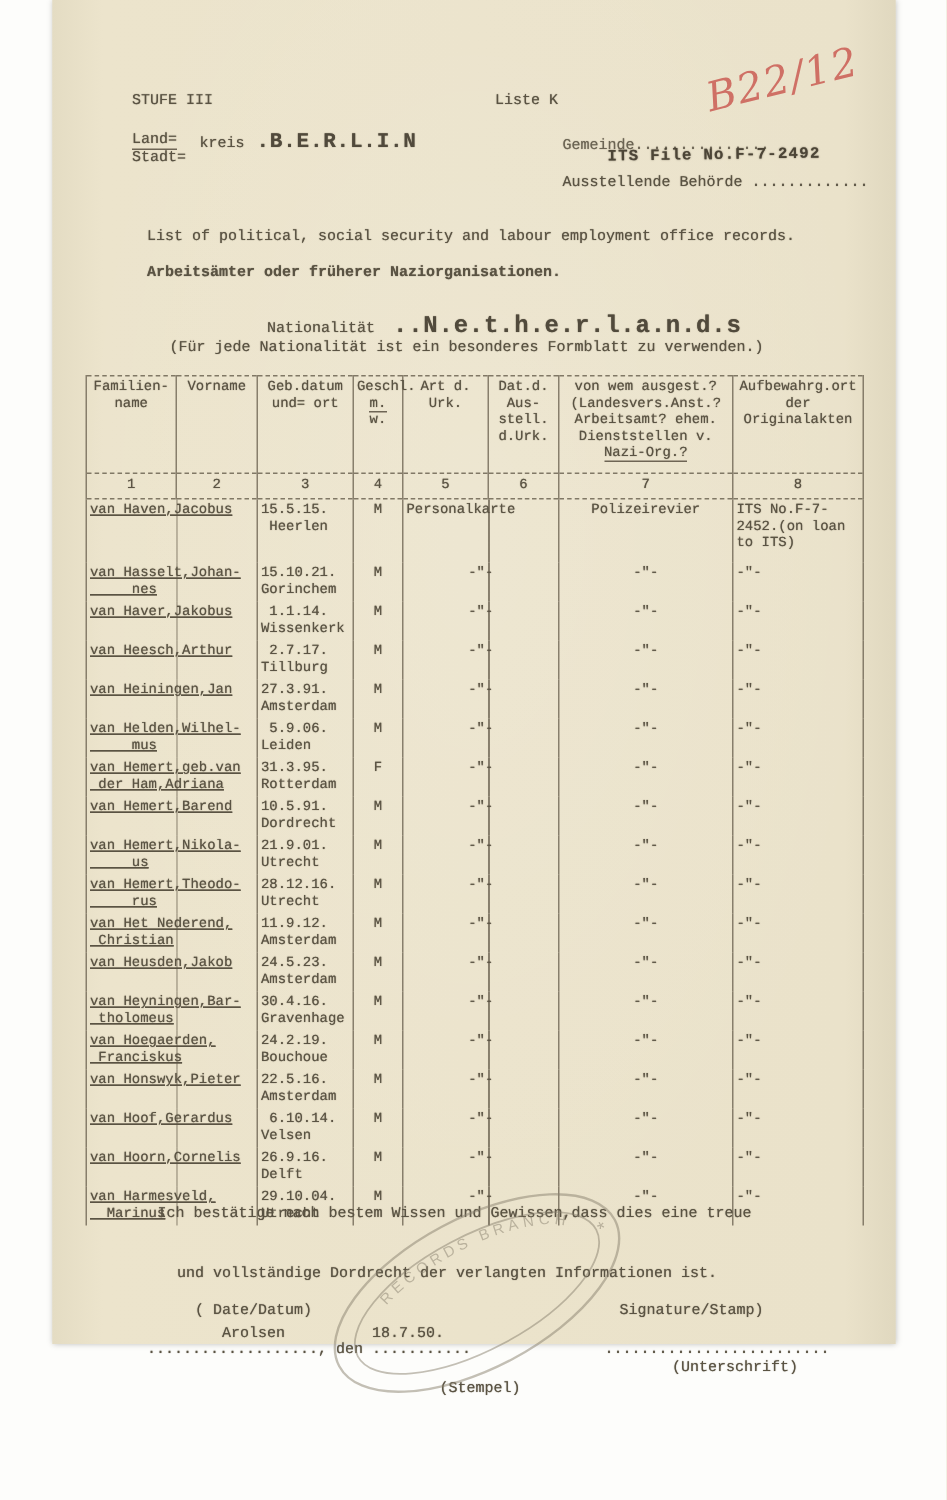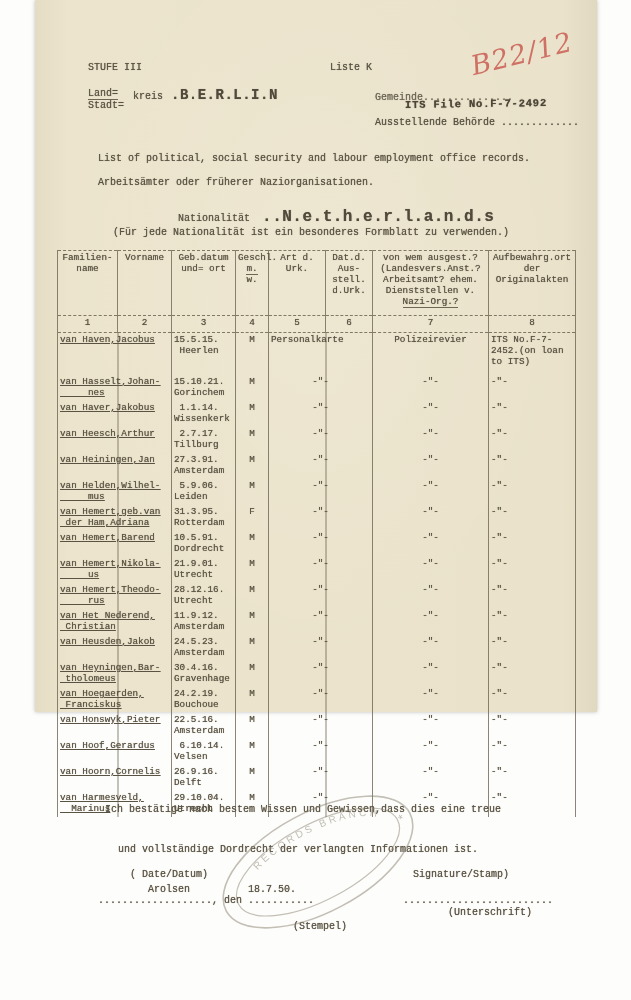--- a/index.html
+++ b/index.html
@@ -2,21 +2,21 @@
 <html><head>
 <meta charset="utf-8">
 <style>
   html,body{margin:0;padding:0;}
   body{
     width:631px;height:1000px;background:#fdfdfb;position:relative;
     font-family:"Liberation Mono","DejaVu Sans Mono",monospace;
     color:#5a5343;overflow:hidden;
   }
   #paper{
-    position:absolute;left:35px;top:0;width:562px;height:712px;
+    position:absolute;left:35px;top:0;width:562px;height:896px;
     background:
       radial-gradient(ellipse at 50% 40%, rgba(255,255,255,.12), rgba(0,0,0,0) 70%),
       linear-gradient(90deg,#e4dcc3,#ece4cc 6%,#eae2ca 94%,#e0d8bf),
       #eae2ca;
     box-shadow:0 0 4px rgba(0,0,0,.25);
   }
   .t{position:absolute;white-space:pre;text-shadow:0 0 .7px rgba(92,84,66,.85);}
   .dim{opacity:.88;}
   .small{font-size:10px;line-height:11.5px;}
   .boldtype{font-weight:bold;color:#514a3c;letter-spacing:.5px;}
@@ -63,21 +63,21 @@
   <div class="t small" style="left:53px;top:88px;"><span class="underl">Land=</span>
 <span>Stadt=</span></div>
   <div class="t small" style="left:98px;top:91px;">kreis</div>
   <div class="t small boldtype" style="left:136px;top:90px;font-size:14px;">.B.E.R.L.I.N</div>
 
   <div class="t small dim" style="left:340px;top:92px;"><span>Gemeinde</span><span>...............</span></div>
   <div id="its-stamp">ITS File No.F-7-2492</div>
   <div class="t small" style="left:340px;top:117px;"><span>Ausstellende Behörde</span> <span>.............</span></div>
 
   <div class="t small" style="left:63px;top:153px;">List of political, social security and labour employment office records.</div>
-  <div class="t small" style="left:63px;top:177px;">Arbeitsämter oder früherer Naziorganisationen.</div>
+  <div class="t small" style="left:63px;top:177px;font-weight:bold;">Arbeitsämter oder früherer Naziorganisationen.</div>
 
   <div class="t small" style="left:143px;top:212px;"><span>Nationalität</span>  <span class="boldtype" style="font-size:16px;">..N.e.t.h.e.r.l.a.n.d.s</span></div>
   <div class="t small" style="left:78px;top:227px;">(Für jede Nationalität ist ein besonderes Formblatt zu verwenden.)</div>
 
   <table>
     <colgroup>
       <col style="width:60px">
         <col style="width:54px">
         <col style="width:64px">
         <col style="width:33px">

